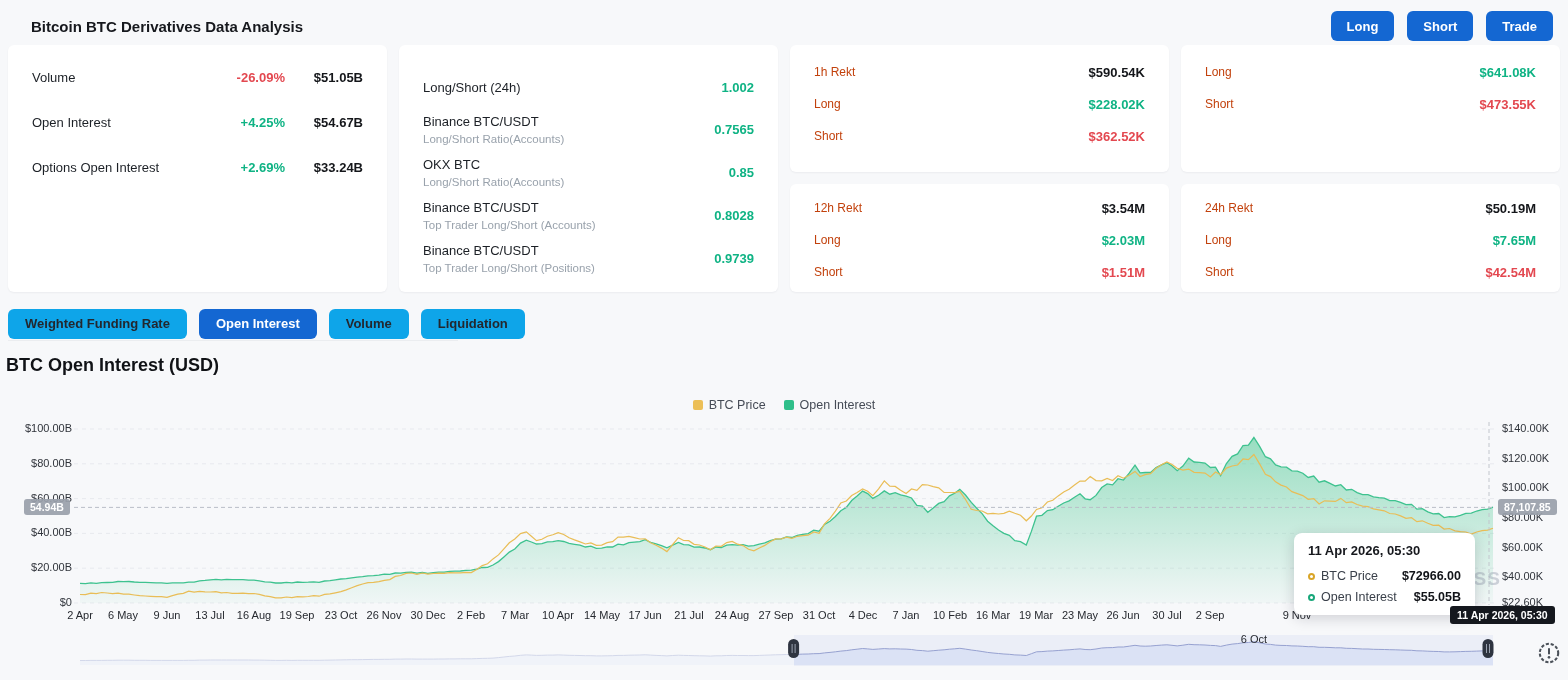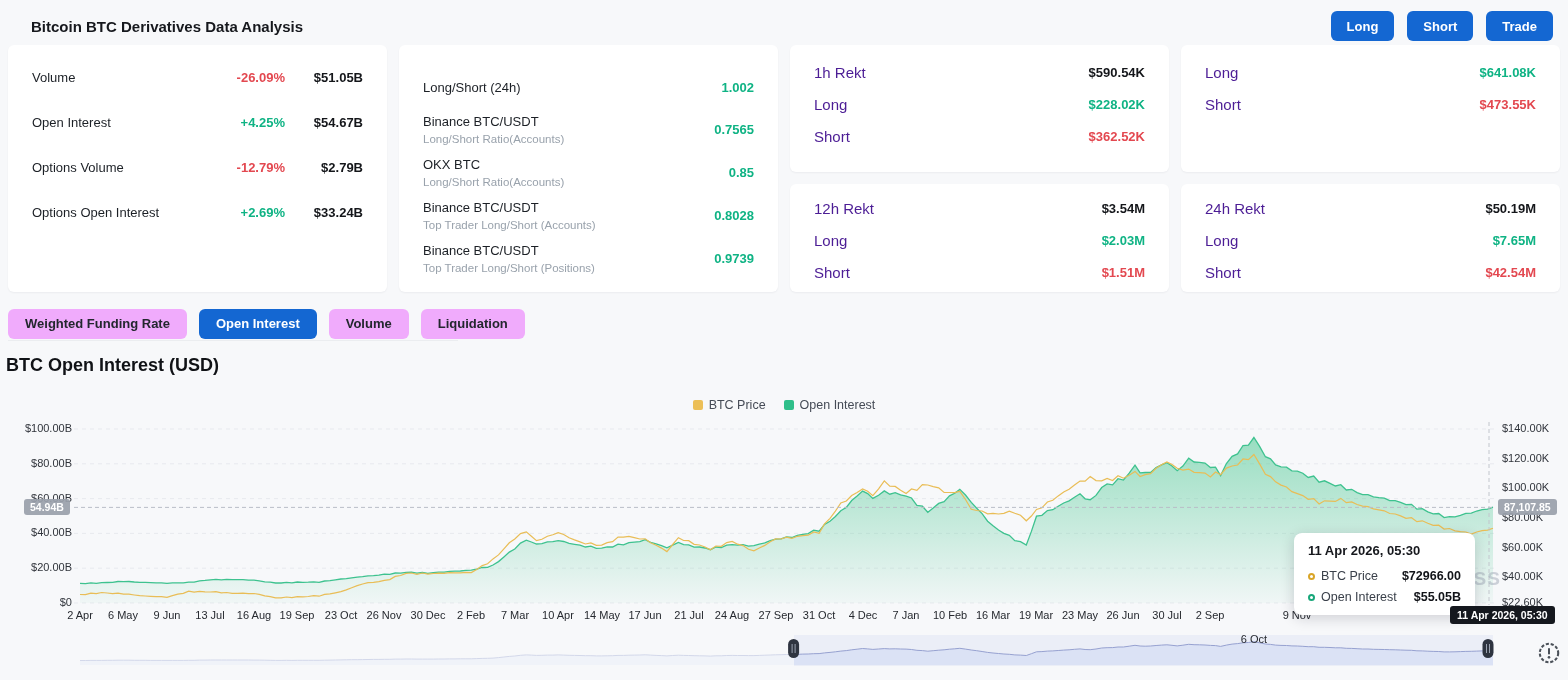--- a/index.html
+++ b/index.html
@@ -27,28 +27,28 @@
   .chg.up   { color:#0fb384; }
   .val { width:78px; text-align:right; font-size:13px; font-weight:700; color:#14161a; }
 
   .ratio-row { display:flex; align-items:center; min-height:30px; margin:11px 0 12px 0; }
   .ratio-row .names { flex:1; }
   .ratio-row .lbl { font-size:13px; color:#1c2026; }
   .ratio-row .sub { font-size:11.5px; color:#99a2ac; margin-top:4px; }
   .ratio-row .rval { font-size:13px; font-weight:700; color:#0fb384; }
 
   .rekt-row { display:flex; align-items:center; height:20px; margin-bottom:12px; }
-  .rekt-row .lbl { flex:1; font-size:15px; color:#4c1d95; }
+  .rekt-row .lbl { flex:1; font-size:12px; color:#c2410c; }
   .rekt-row .rv { font-size:13px; font-weight:700; color:#14161a; }
   .rekt-row .rv.long  { color:#0fb384; }
   .rekt-row .rv.short { color:#e34850; }
 
   
   .tabs { position:absolute; left:8px; top:309px; display:flex; gap:12px; }
-  .tab { height:30px; line-height:30px; padding:0 17px; border-radius:6px; background:#f0abfc; color:#23272e; font-size:13px; font-weight:700; cursor:pointer; }
+  .tab { height:30px; line-height:30px; padding:0 17px; border-radius:6px; background:#0ea5e9; color:#23272e; font-size:13px; font-weight:700; cursor:pointer; }
   .tab.active { background:#1467d2; color:#fff; }
   .tabs-underline { position:absolute; left:8px; top:340px; width:450px; height:1px; background:#ebedf0; }
 
   .chart-title { position:absolute; left:6px; top:355px; font-size:18px; font-weight:700; color:#101216; }
 
   
   .legend { position:absolute; left:0; top:398px; width:1568px; display:flex; justify-content:center; gap:18px; }
   .lg-item { display:flex; align-items:center; gap:6px; cursor:pointer; }
   .lg-swatch { width:10px; height:10px; border-radius:2px; }
   .lg-label { font-size:12.5px; color:#454b56; }
@@ -92,25 +92,20 @@
   <div class="card" id="card-stats">
     <div class="stat-row">
       <span class="lbl">Volume</span>
       <span class="chg down">-26.09%</span>
       <span class="val">$51.05B</span>
     </div>
     <div class="stat-row">
       <span class="lbl">Open Interest</span>
       <span class="chg up">+4.25%</span>
       <span class="val">$54.67B</span>
-    </div>
-    <div class="stat-row">
-      <span class="lbl">Options Volume</span>
-      <span class="chg down">-12.79%</span>
-      <span class="val">$2.79B</span>
     </div>
     <div class="stat-row">
       <span class="lbl">Options Open Interest</span>
       <span class="chg up">+2.69%</span>
       <span class="val">$33.24B</span>
     </div>
   </div>
 
   <div class="card" id="card-ratios">
     <div class="ratio-row">

